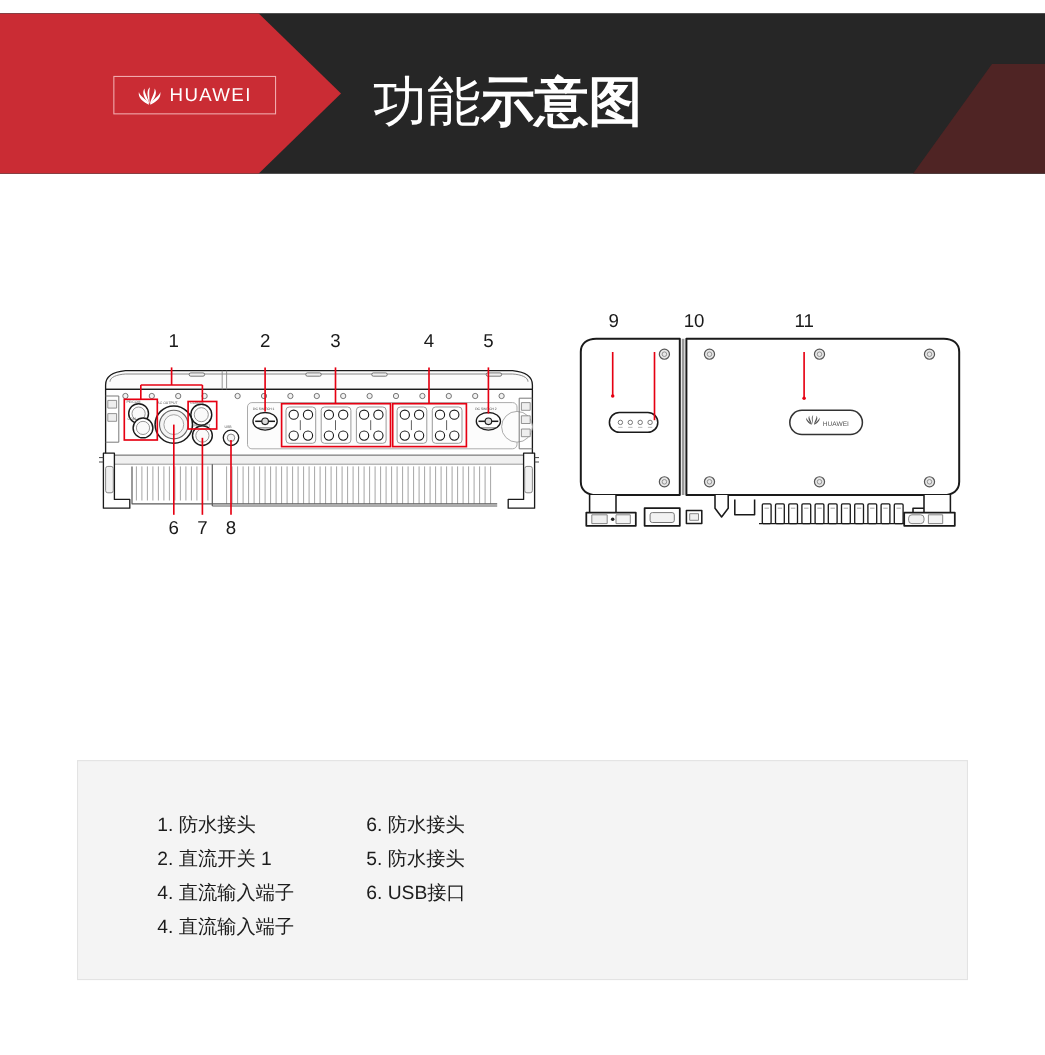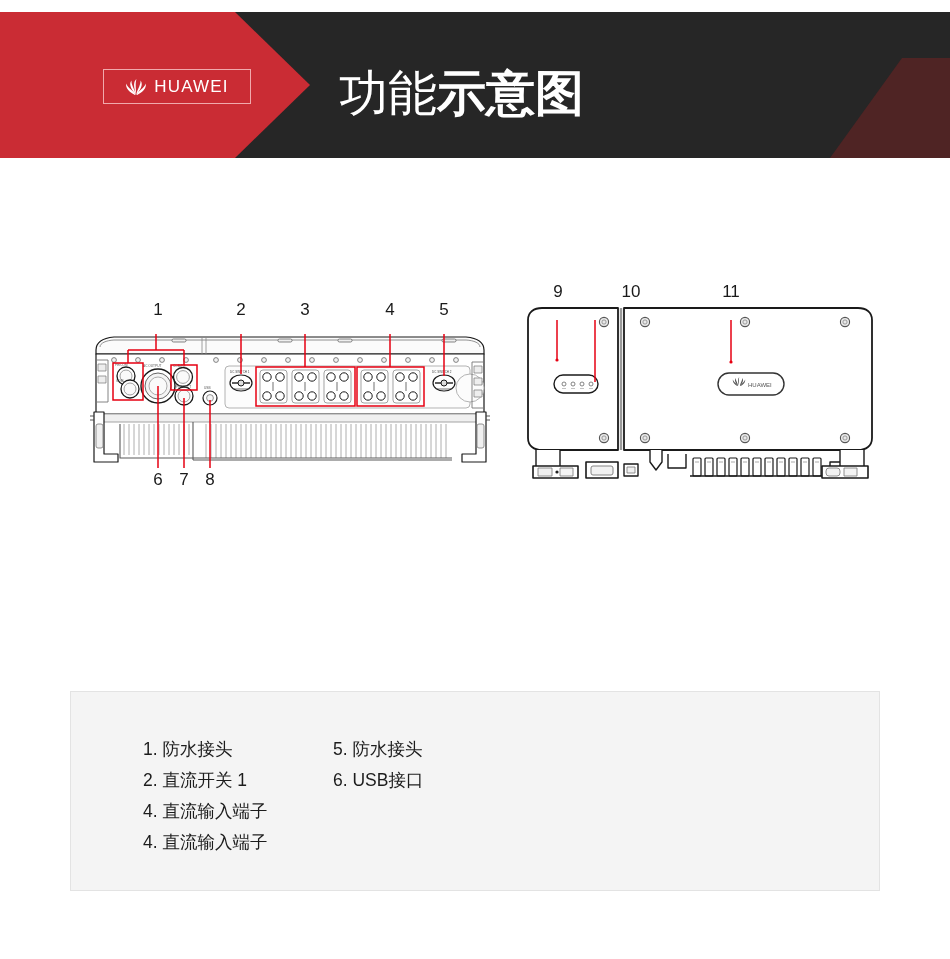--- a/index.html
+++ b/index.html
@@ -491,19 +491,20 @@
   <div class="legend-cols">
 
     <div class="legend-col c1">
       <div class="legend-item">1. 防水接头</div>
       <div class="legend-item">2. 直流开关 1</div>
       <div class="legend-item">4. 直流输入端子</div>
       <div class="legend-item">4. 直流输入端子</div>
     </div>
 
     <div class="legend-col c2">
+      <div class="legend-item">6. 防水接头</div>
       <div class="legend-item">5. 防水接头</div>
       <div class="legend-item">6. USB接口</div>
     </div>
 
 
   </div>
 </div>
 
 </body></html>

